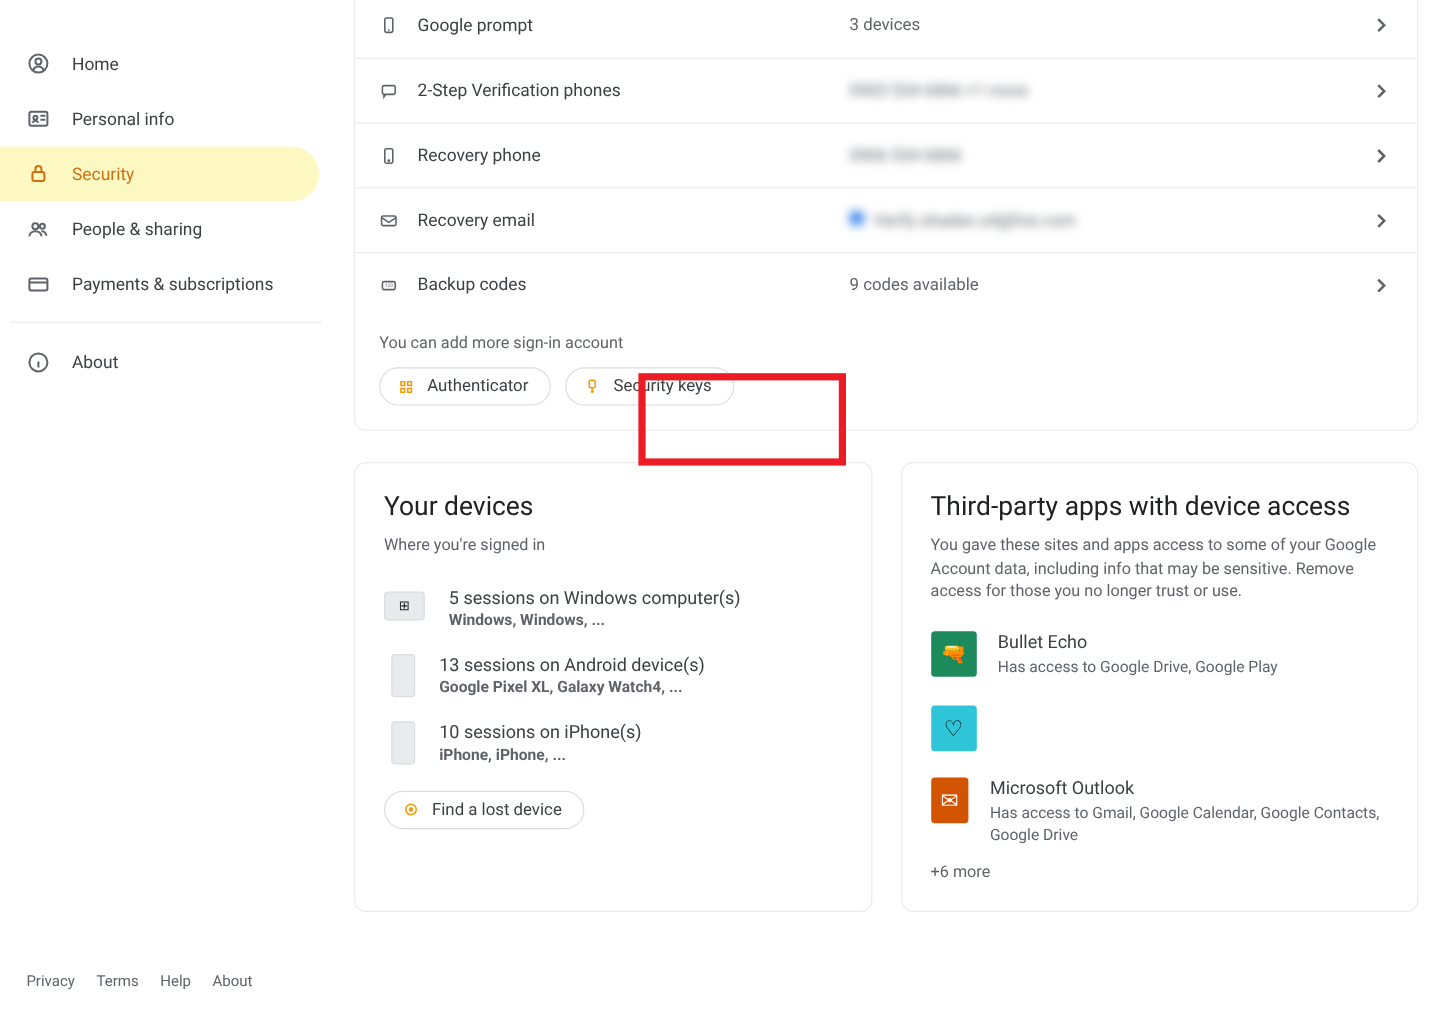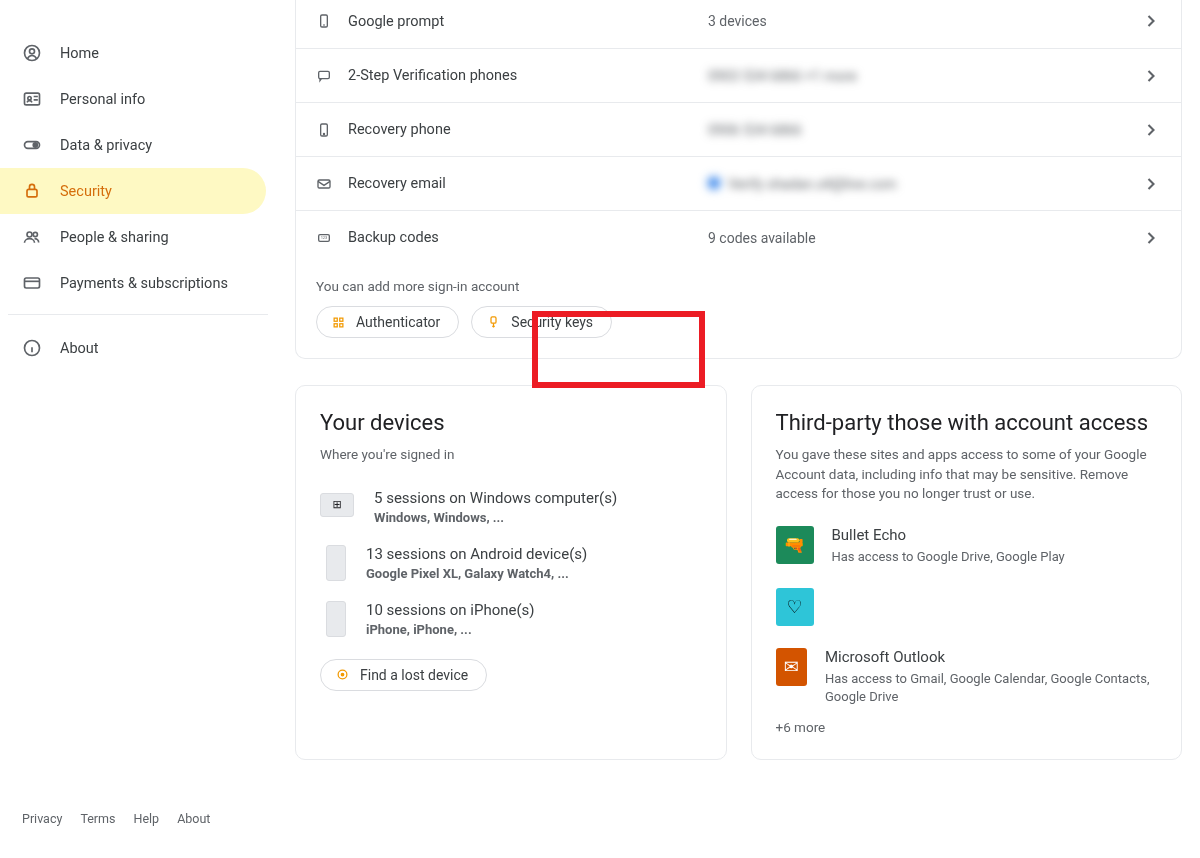--- a/index.html
+++ b/index.html
@@ -135,29 +135,20 @@
       </div>
       <div class="nav-item">
         <span class="nav-icon">
           <svg width="20" height="20" viewBox="0 0 24 24" fill="none" stroke="currentColor" stroke-width="2">
               <rect x="3" y="5" width="18" height="14" rx="2"></rect>
               <circle cx="9" cy="11" r="2"></circle>
               <path d="M6 16c.7-1.4 2-2 3-2s2.3.6 3 2M14 9h5M14 13h5"></path>
             </svg>
         </span>
         <span>Personal info</span>
-      </div>
-      <div class="nav-item">
-        <span class="nav-icon">
-          <svg width="20" height="20" viewBox="0 0 24 24" fill="none" stroke="currentColor" stroke-width="2">
-              <rect x="3" y="8" width="18" height="8" rx="4"></rect>
-              <circle cx="16" cy="12" r="2.5" fill="currentColor"></circle>
-            </svg>
-        </span>
-        <span>Data &amp; privacy</span>
       </div>
       <div class="nav-item active">
         <span class="nav-icon">
           <svg width="20" height="20" viewBox="0 0 24 24" fill="none" stroke="currentColor" stroke-width="2">
               <rect x="6" y="10" width="12" height="9" rx="2"></rect>
               <path d="M9 10V7a3 3 0 1 1 6 0v3"></path>
             </svg>
         </span>
         <span>Security</span>
       </div>
@@ -336,21 +327,21 @@
                   <circle cx="12" cy="12" r="2" fill="currentColor"></circle>
                 </svg>
             </span>
             <span>Find a lost device</span>
           </div>
         </div>
       </div>
       <div class="col">
         <div class="card">
           <div class="card-head">
-            <h2>Third-party those with account access</h2>
+            <h2>Third-party apps with device access</h2>
           </div>
           <div class="card-sub">You gave these sites and apps access to some of your Google Account data, including info that may be sensitive. Remove access for those you no longer trust or use.</div>
           <div class="app-row">
             <div class="app-thumb" style="background:#1c8a5a;color:#fff;">🔫</div>
             <div>
               <div class="atitle">Bullet Echo</div>
               <div class="asub">Has access to Google Drive, Google Play</div>
             </div>
           </div>
           <div class="app-row">

